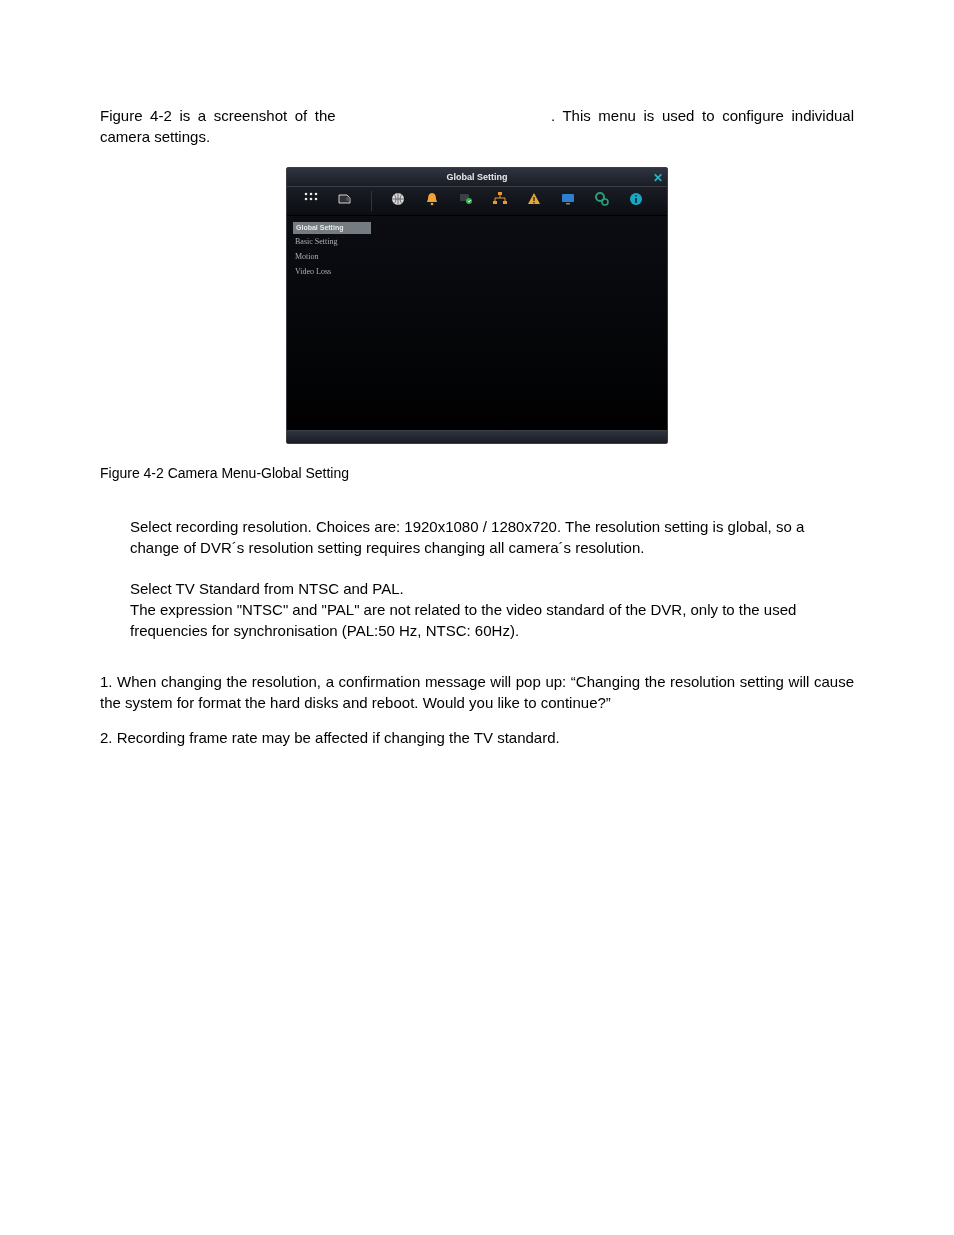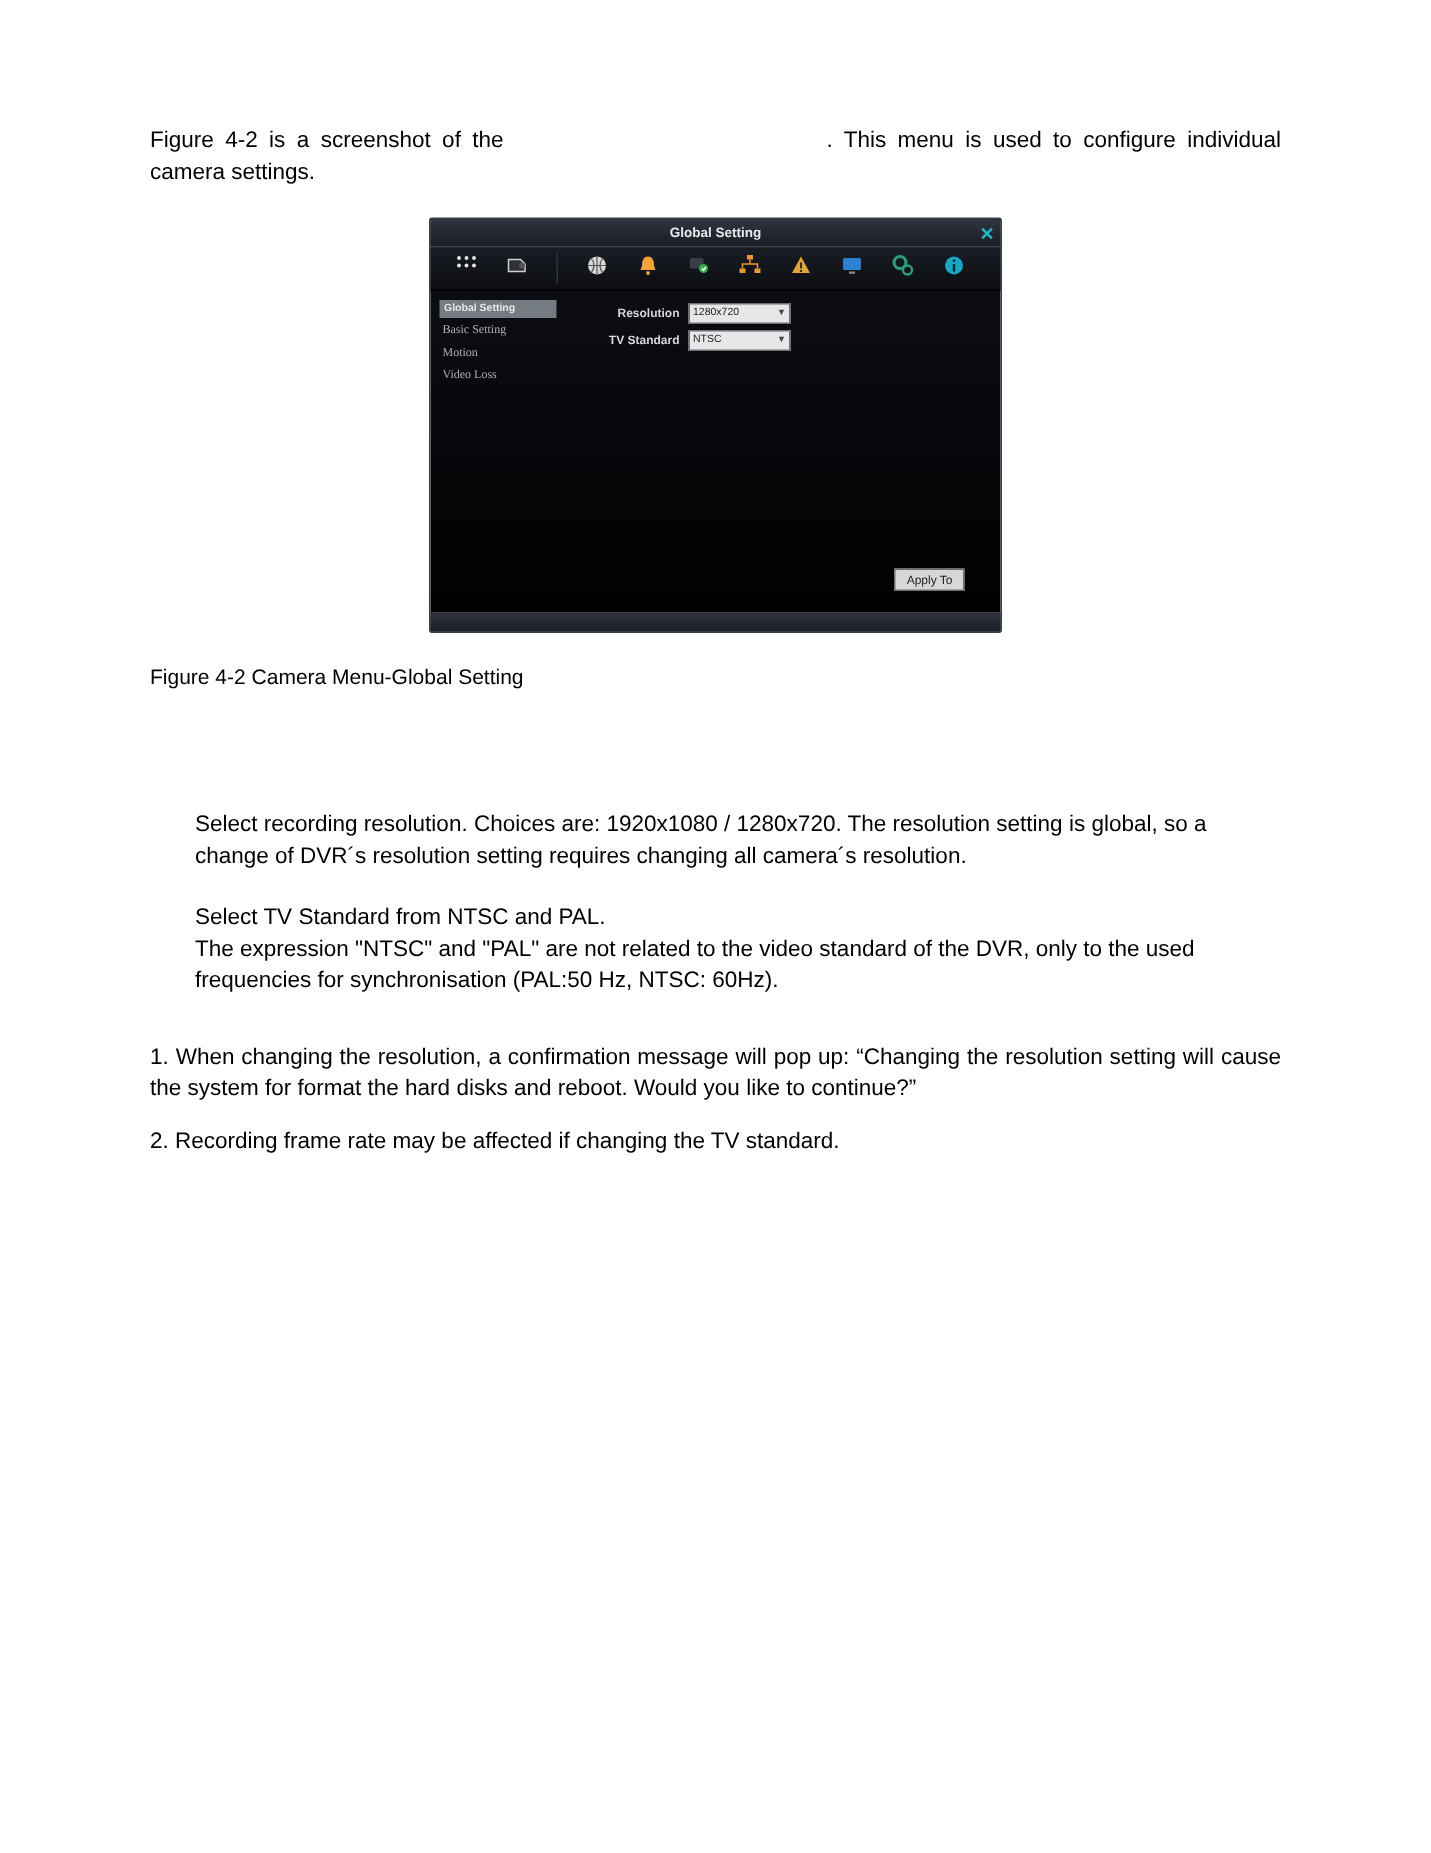--- a/index.html
+++ b/index.html
@@ -6,23 +6,23 @@
   .page{
     width:954px;
     margin:0 auto;
     position:relative;
     font-family:Arial,Helvetica,sans-serif;
     color:#000;
     font-size:15px;
     line-height:1.4;
   }
   .intro,.cap,.body-text,.notes{padding:0 100px;}
-  .intro{margin-top:83px;text-align:justify}
+  .intro{margin-top:105px;text-align:justify}
   .cap{margin-top:20px;text-align:left;font-size:14px}
-  .body-text{margin-top:77px}
+  .body-text{margin-top:32px}
   .body-text .block{margin:0 0 20px 30px;}
   .notes{margin-top:30px}
   .notes .n{margin-bottom:14px;text-align:justify}
 
   
   .app{
     margin:20px auto 12px auto;
     width:380px;
     background:linear-gradient(#0e1017,#000);
     border:1px solid #3a3f46;
@@ -180,37 +180,20 @@
       </span>
     </div>
 
     <div class="content">
       <div class="sidebar">
         <div class="hdr">Global Setting</div>
         <div class="it">Basic Setting</div>
         <div class="it">Motion</div>
         <div class="it">Video Loss</div>
       </div>
-      <div class="formarea">
-        <div class="row">
-          <span class="lbl">Resolution</span>
-          <div class="select">
-            <span>1280x720</span>
-            <span class="arrow">▼</span>
-          </div>
-        </div>
-        <div class="row">
-          <span class="lbl">TV Standard</span>
-          <div class="select">
-            <span>NTSC</span>
-            <span class="arrow">▼</span>
-          </div>
-        </div>
-        <div class="applybtn">Apply To</div>
-      </div>
     </div>
     <div class="statusbar"></div>
   </div>
 
   <div class="cap">Figure 4-2 Camera Menu-Global Setting</div>
 
   <div class="body-text">
     <div class="block">Select recording resolution. Choices are: 1920x1080 / 1280x720. The resolution setting is global, so a change of DVR´s  resolution setting requires changing all camera´s resolution.</div>
     <div class="block">
       <div>Select TV Standard from NTSC and PAL.</div>

